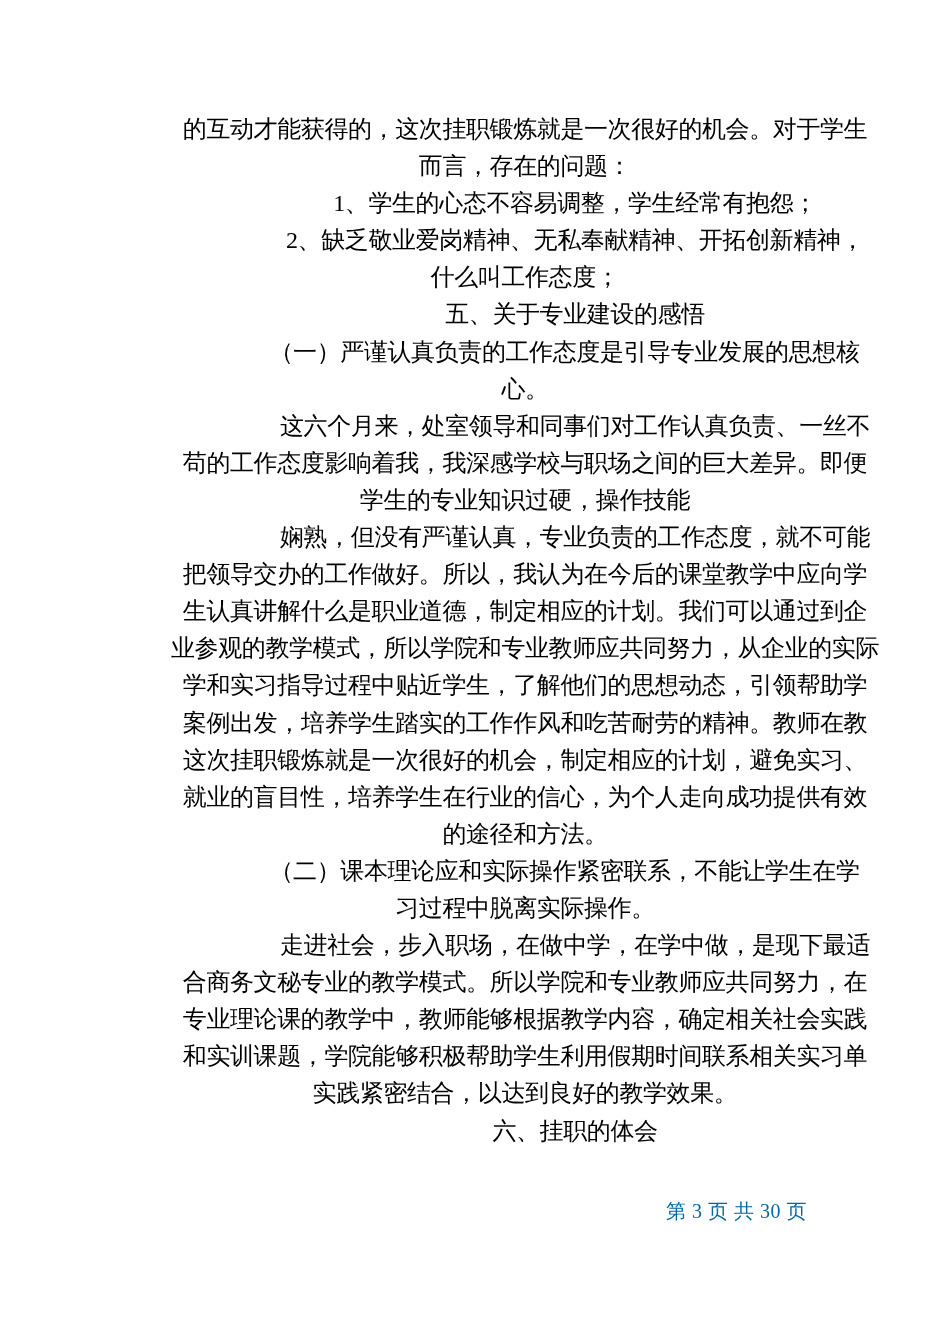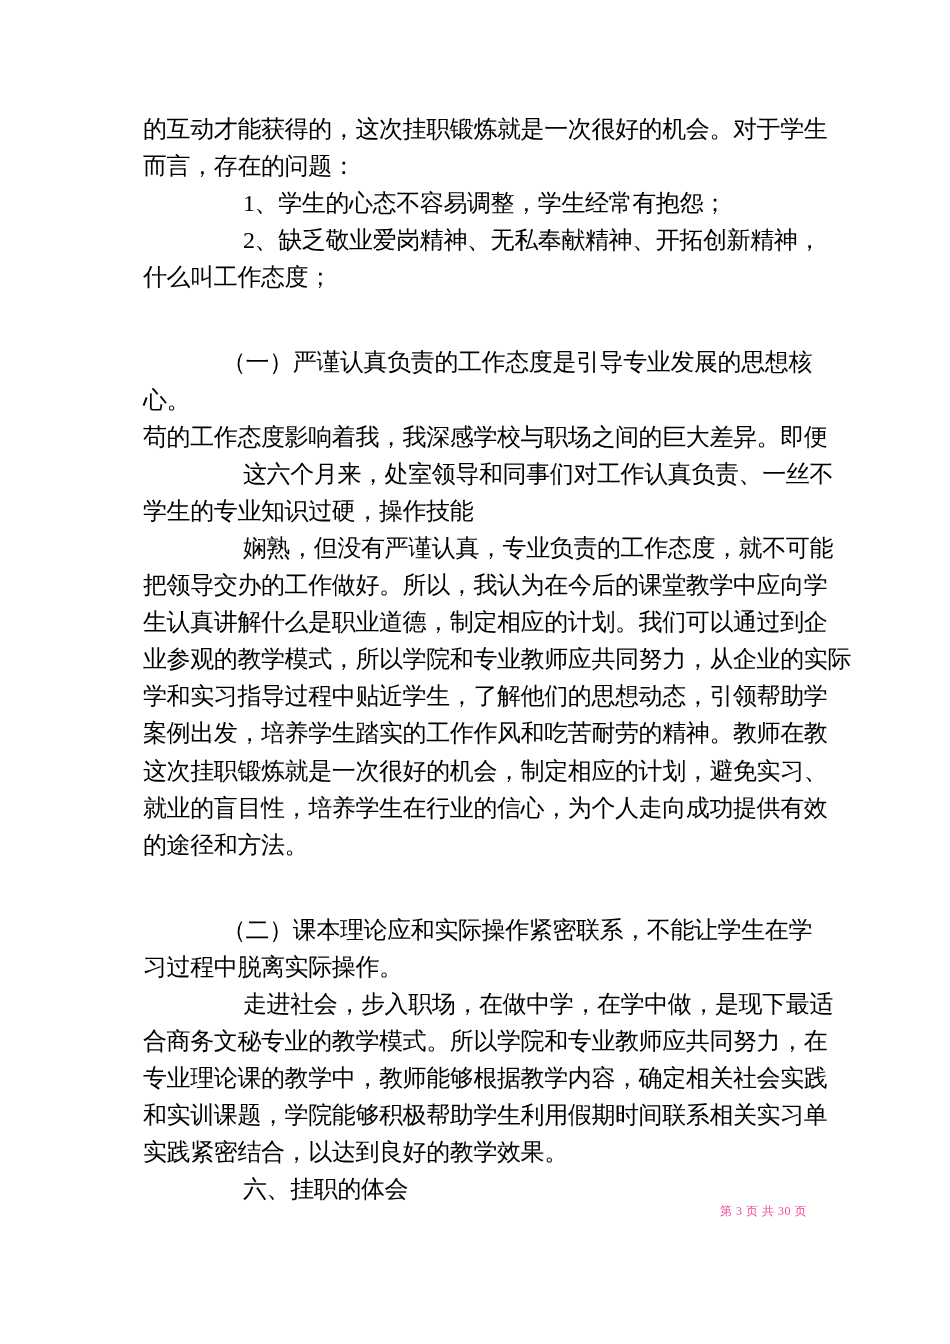--- a/index.html
+++ b/index.html
@@ -8,65 +8,66 @@
     background: #ffffff;
   }
   .page {
     position: relative;
     width: 950px;
     height: 1344px;
     background: #ffffff;
     overflow: hidden;
     font-family: "Liberation Serif", "DejaVu Serif", serif;
     color: #000000;
+    text-align: center;
   }
   .doc-body {
     position: absolute;
     left: 143px;
     top: 111px;
     width: 764px;
     font-size: 24px;
     line-height: 37.1px;
     letter-spacing: -0.4px;
     white-space: nowrap;
   }
   .text-line {
     height: 37.1px;
   }
   .indent-std {
     padding-left: 100px;
   }
   .indent-paren {
     padding-left: 79px;
-    margin-top: 48px;
   }
   .page-footer {
     position: absolute;
     top: 1201px;
     right: 143px;
-    font-size: 12px;
+    font-size: 20px;
     line-height: 20px;
     letter-spacing: 0.5px;
-    color: #ec4899;
+    color: #0369a1;
   }
 </style>
 </head>
 <body>
 
 <div class="page">
   <div class="doc-body" id="lines-container">
       <div class="text-line">的互动才能获得的，这次挂职锻炼就是一次很好的机会。对于学生</div>
       <div class="text-line">而言，存在的问题：</div>
       <div class="text-line indent-std">1、学生的心态不容易调整，学生经常有抱怨；</div>
       <div class="text-line indent-std">2、缺乏敬业爱岗精神、无私奉献精神、开拓创新精神，</div>
       <div class="text-line">什么叫工作态度；</div>
+      <div class="text-line indent-std">五、关于专业建设的感悟</div>
       <div class="text-line indent-paren">（一）严谨认真负责的工作态度是引导专业发展的思想核</div>
       <div class="text-line">心。</div>
+      <div class="text-line indent-std">这六个月来，处室领导和同事们对工作认真负责、一丝不</div>
       <div class="text-line">苟的工作态度影响着我，我深感学校与职场之间的巨大差异。即便</div>
-      <div class="text-line indent-std">这六个月来，处室领导和同事们对工作认真负责、一丝不</div>
       <div class="text-line">学生的专业知识过硬，操作技能</div>
       <div class="text-line indent-std">娴熟，但没有严谨认真，专业负责的工作态度，就不可能</div>
       <div class="text-line">把领导交办的工作做好。所以，我认为在今后的课堂教学中应向学</div>
       <div class="text-line">生认真讲解什么是职业道德，制定相应的计划。我们可以通过到企</div>
       <div class="text-line">业参观的教学模式，所以学院和专业教师应共同努力，从企业的实际</div>
       <div class="text-line">学和实习指导过程中贴近学生，了解他们的思想动态，引领帮助学</div>
       <div class="text-line">案例出发，培养学生踏实的工作作风和吃苦耐劳的精神。教师在教</div>
       <div class="text-line">这次挂职锻炼就是一次很好的机会，制定相应的计划，避免实习、</div>
       <div class="text-line">就业的盲目性，培养学生在行业的信心，为个人走向成功提供有效</div>
       <div class="text-line">的途径和方法。</div>

